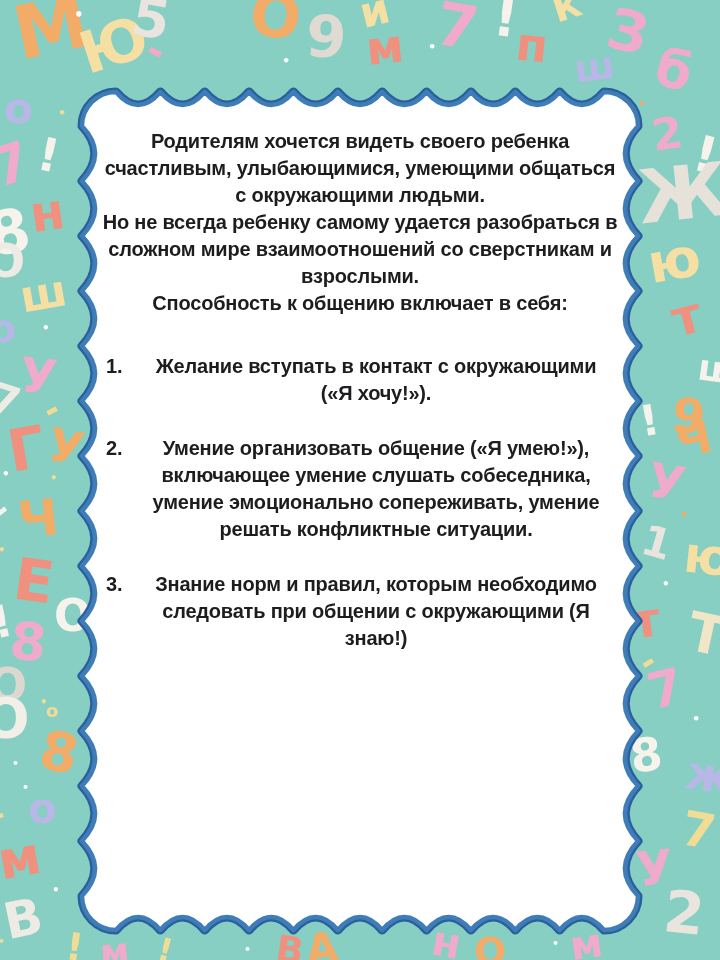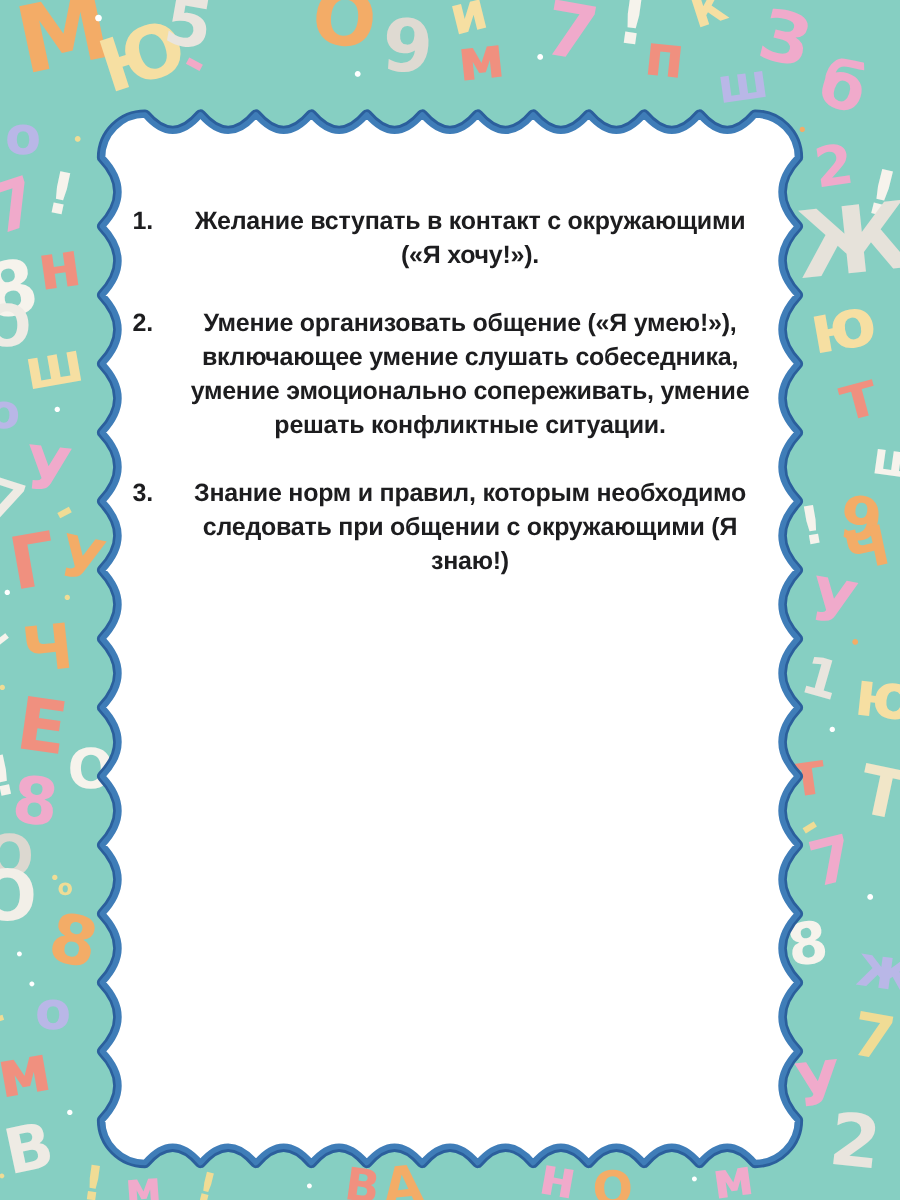--- a/index.html
+++ b/index.html
@@ -125,20 +125,23 @@
     <span class="bg-letter" style="left: 570px; top: 924px; font-size: 40px; color: rgb(240, 170, 203); transform: rotate(-8deg);">м</span>
   </div>
 
 <svg class="card-svg" width="720" height="960" viewBox="0 0 720 960">
   <path id="border-dark" fill="#ffffff" stroke="#2b5f9c" stroke-width="9" stroke-linejoin="round" d="M 116 92 Q 138.1818181818182 118 160.36363636363637 92 Q 182.54545454545456 118 204.72727272727275 92 Q 226.90909090909093 118 249.09090909090912 92 Q 271.2727272727273 118 293.4545454545455 92 Q 315.6363636363637 118 337.81818181818187 92 Q 360.00000000000006 118 382.18181818181824 92 Q 404.36363636363643 118 426.5454545454546 92 Q 448.7272727272728 118 470.909090909091 92 Q 493.0909090909092 118 515.2727272727274 92 Q 537.4545454545455 118 559.6363636363637 92 Q 581.8181818181819 118 604.0000000000001 92 A 34 34 0 0 1 638 126 Q 612 153.5 638 181 Q 612 208.5 638 236 Q 612 263.5 638 291 Q 612 318.5 638 346 Q 612 373.5 638 401 Q 612 428.5 638 456 Q 612 483.5 638 511 Q 612 538.5 638 566 Q 612 593.5 638 621 Q 612 648.5 638 676 Q 612 703.5 638 731 Q 612 758.5 638 786 Q 612 813.5 638 841 Q 612 868.5 638 896 A 34 34 0 0 1 604 930 Q 581.8181818181819 904 559.6363636363636 930 Q 537.4545454545455 904 515.2727272727273 930 Q 493.09090909090907 904 470.9090909090909 930 Q 448.7272727272727 904 426.5454545454545 930 Q 404.3636363636363 904 382.18181818181813 930 Q 359.99999999999994 904 337.81818181818176 930 Q 315.63636363636357 904 293.4545454545454 930 Q 271.2727272727272 904 249.090909090909 930 Q 226.90909090909082 904 204.72727272727263 930 Q 182.54545454545445 904 160.36363636363626 930 Q 138.18181818181807 904 115.99999999999989 930 A 34 34 0 0 1 82 896 Q 108 868.5 82 841 Q 108 813.5 82 786 Q 108 758.5 82 731 Q 108 703.5 82 676 Q 108 648.5 82 621 Q 108 593.5 82 566 Q 108 538.5 82 511 Q 108 483.5 82 456 Q 108 428.5 82 401 Q 108 373.5 82 346 Q 108 318.5 82 291 Q 108 263.5 82 236 Q 108 208.5 82 181 Q 108 153.5 82 126 A 34 34 0 0 1 116 92 Z"></path>
   <path id="border-main" fill="#ffffff" stroke="#3f7db8" stroke-width="4.5" stroke-linejoin="round" d="M 116 92 Q 138.1818181818182 118 160.36363636363637 92 Q 182.54545454545456 118 204.72727272727275 92 Q 226.90909090909093 118 249.09090909090912 92 Q 271.2727272727273 118 293.4545454545455 92 Q 315.6363636363637 118 337.81818181818187 92 Q 360.00000000000006 118 382.18181818181824 92 Q 404.36363636363643 118 426.5454545454546 92 Q 448.7272727272728 118 470.909090909091 92 Q 493.0909090909092 118 515.2727272727274 92 Q 537.4545454545455 118 559.6363636363637 92 Q 581.8181818181819 118 604.0000000000001 92 A 34 34 0 0 1 638 126 Q 612 153.5 638 181 Q 612 208.5 638 236 Q 612 263.5 638 291 Q 612 318.5 638 346 Q 612 373.5 638 401 Q 612 428.5 638 456 Q 612 483.5 638 511 Q 612 538.5 638 566 Q 612 593.5 638 621 Q 612 648.5 638 676 Q 612 703.5 638 731 Q 612 758.5 638 786 Q 612 813.5 638 841 Q 612 868.5 638 896 A 34 34 0 0 1 604 930 Q 581.8181818181819 904 559.6363636363636 930 Q 537.4545454545455 904 515.2727272727273 930 Q 493.09090909090907 904 470.9090909090909 930 Q 448.7272727272727 904 426.5454545454545 930 Q 404.3636363636363 904 382.18181818181813 930 Q 359.99999999999994 904 337.81818181818176 930 Q 315.63636363636357 904 293.4545454545454 930 Q 271.2727272727272 904 249.090909090909 930 Q 226.90909090909082 904 204.72727272727263 930 Q 182.54545454545445 904 160.36363636363626 930 Q 138.18181818181807 904 115.99999999999989 930 A 34 34 0 0 1 82 896 Q 108 868.5 82 841 Q 108 813.5 82 786 Q 108 758.5 82 731 Q 108 703.5 82 676 Q 108 648.5 82 621 Q 108 593.5 82 566 Q 108 538.5 82 511 Q 108 483.5 82 456 Q 108 428.5 82 401 Q 108 373.5 82 346 Q 108 318.5 82 291 Q 108 263.5 82 236 Q 108 208.5 82 181 Q 108 153.5 82 126 A 34 34 0 0 1 116 92 Z"></path>
 </svg>
 
 <div class="card-content" style="color: rgb(29, 29, 31);">
   <div class="intro">
+    <p>Родителям хочется видеть своего ребенка счастливым, улыбающимися, умеющими общаться с окружающими людьми.</p>
+    <p>Но не всегда ребенку самому удается разобраться в сложном мире взаимоотношений со сверстникам и взрослыми.</p>
+    <p>Способность к общению включает в себя:</p>
   </div>
   <div class="numbered-list">
     <div class="list-item first">
       <span class="item-number">1.</span>
       <span class="item-text">Желание вступать в контакт с окружающими («Я хочу!»).</span>
     </div>
     <div class="list-item">
       <span class="item-number">2.</span>
       <span class="item-text">Умение организовать общение («Я умею!»), включающее умение слушать собеседника, умение эмоционально сопереживать, умение решать конфликтные ситуации.</span>
     </div>

